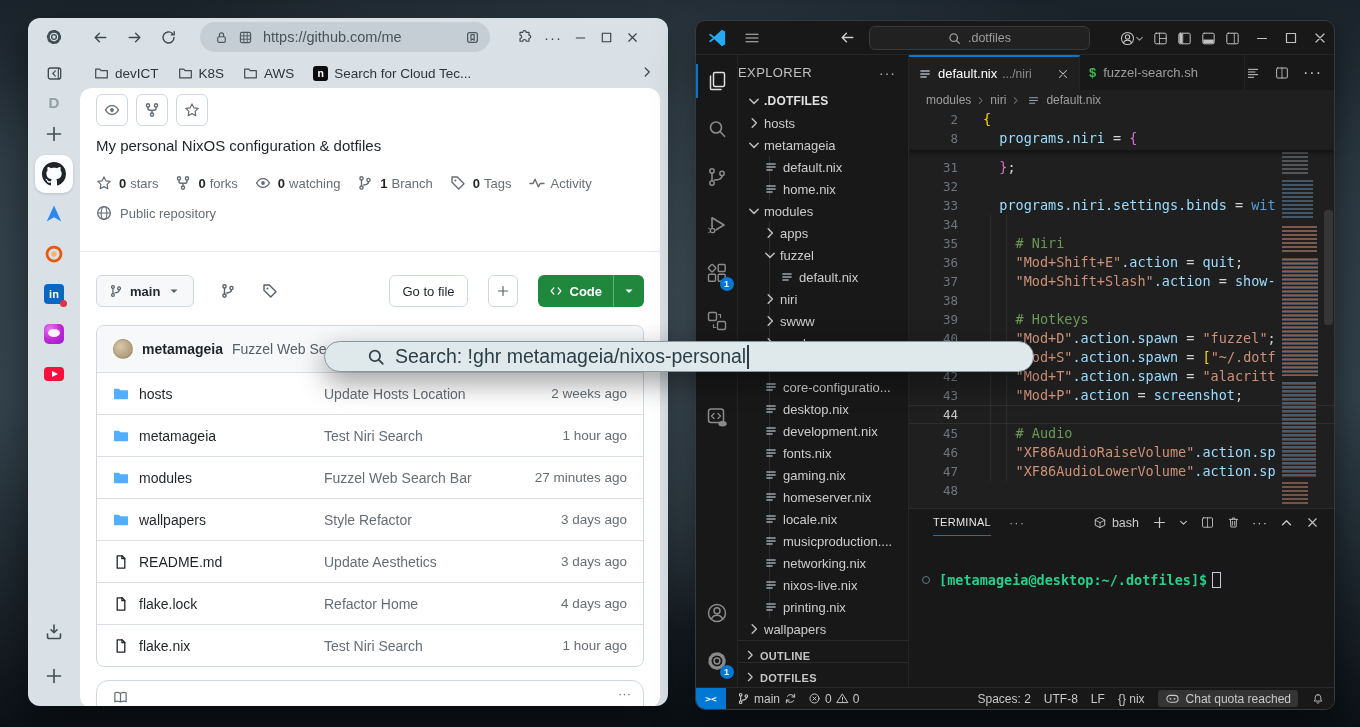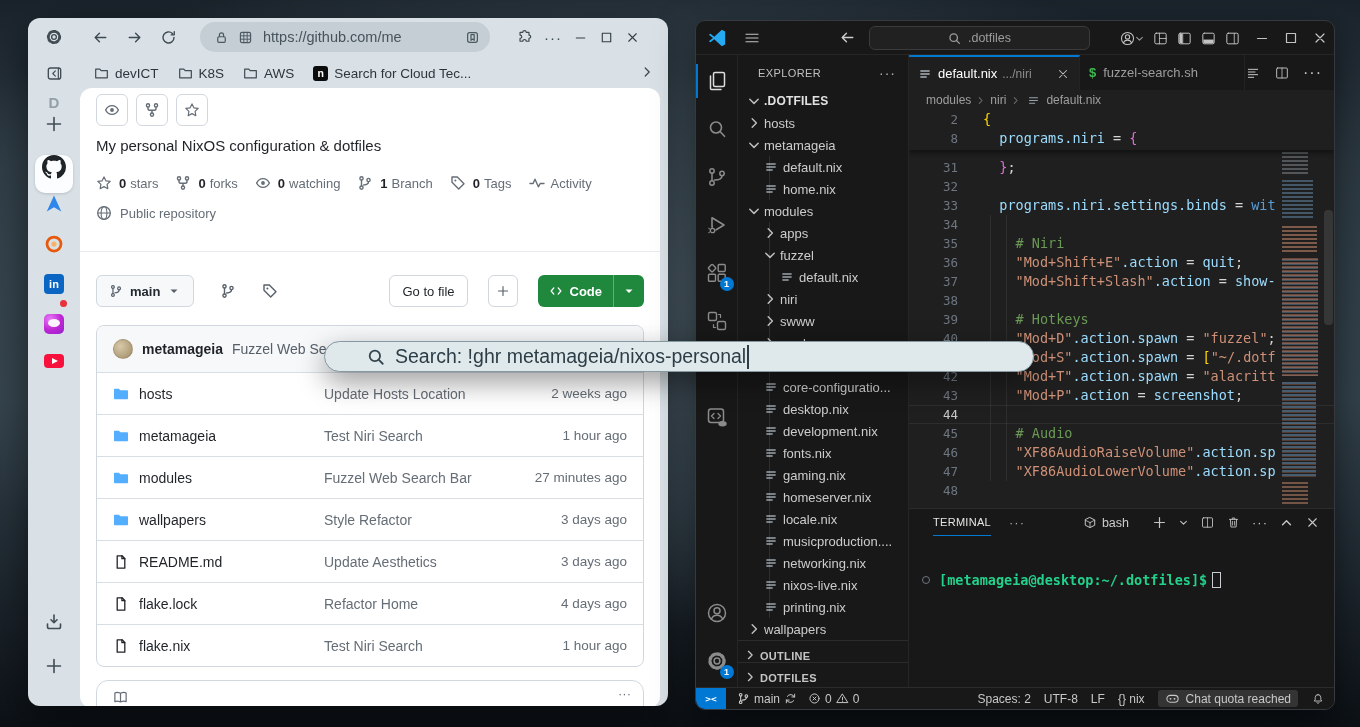--- a/index.html
+++ b/index.html
@@ -32,21 +32,21 @@
   .b-bookmarks{display:flex;align-items:center;padding-left:14px;gap:19px;font-size:13.5px;color:#2c363c;}
   .bm-item{display:inline-flex;align-items:center;gap:6px;}
   .bm-item .ic{width:15px;height:15px;color:#414d54;}
   .bm-fav{width:15px;height:15px;background:#0c0c0c;border-radius:3px;color:#fff;font-size:10.5px;font-weight:700;display:flex;align-items:center;justify-content:center;}
   .bm-chev{margin-left:auto;margin-right:14px;color:#414d54;}
   .bm-chev .ic{width:14px;height:14px;}
 
   
   .b-dock{display:flex;flex-direction:column;align-items:center;padding-top:0;height:100%;}
   .dock-d{height:24px;display:flex;align-items:center;color:#93a0a8;font-size:15px;font-weight:700;}
-  .dock-item{width:40px;height:40px;display:flex;justify-content:center;position:relative;}
+  .dock-item{width:40px;height:40px;display:flex;align-items:center;justify-content:center;position:relative;}
   .dock-item .ic{width:20px;height:20px;color:#414d54;}
   .dock-item.active{background:#fbfdfe;border-radius:10px;width:38px;height:38px;margin:1px 0;box-shadow:0 1px 3px rgba(0,0,0,.15);}
   .dock-item.active .ic{width:24px;height:24px;color:#1f2428;}
   .li-ic{width:20px;height:20px;background:#0a66c2;color:#fff;border-radius:4px;font-size:11px;font-weight:700;display:flex;align-items:center;justify-content:center;font-family:"Liberation Sans",sans-serif;}
   .dock-badge{position:absolute;right:7px;bottom:7px;width:7px;height:7px;border-radius:50%;background:#e8313f;}
   .chat-ic{width:20px;height:20px;border-radius:5px;background:radial-gradient(120% 120% at 30% 25%,#e879f9 0%,#c026d3 45%,#7e22ce 100%);position:relative;}
   .chat-ic::after{content:"";position:absolute;left:4px;top:5px;width:12px;height:8px;border-radius:50%;background:#fdf2ff;}
   .yt-ic{width:20px;height:14px;border-radius:4px;background:#f7113c;position:relative;}
   .yt-ic::after{content:"";position:absolute;left:8px;top:4px;border-left:6px solid #fff;border-top:3.5px solid transparent;border-bottom:3.5px solid transparent;}
   .dock-bottom{margin-top:auto;padding-bottom:10px;display:flex;flex-direction:column;gap:4px;}
@@ -115,21 +115,21 @@
   .abar{width:42px;flex:none;display:flex;flex-direction:column;align-items:center;border-right:1px solid #252525;padding-top:2px;}
   .aslot{width:42px;height:48px;display:flex;align-items:center;justify-content:center;position:relative;color:#8b8b8b;}
   .aslot .ic{width:24px;height:24px;}
   .aslot.on{color:#dedede;}
   .aslot.on::before{content:"";position:absolute;left:0;top:7px;bottom:7px;width:2px;background:#0078d4;}
   .abadge{position:absolute;right:4px;bottom:6px;min-width:14px;height:14px;border-radius:8px;background:#0078d4;color:#fff;font-size:9px;display:flex;align-items:center;justify-content:center;font-weight:700;}
   .abar .bottomgrp{margin-top:auto;padding-bottom:2px;}
 
   .sbar{width:171px;flex:none;border-right:1px solid #252525;display:flex;flex-direction:column;font-size:13px;}
   .sb-head{height:35px;flex:none;display:flex;align-items:center;}
-  .sb-head .ttl{margin-left:20px;font-size:11px;letter-spacing:.4px;color:#c0c0c0;}
+  .sb-head .ttl{font-size:13px;letter-spacing:.4px;color:#c0c0c0;}
   .sb-head .dots{margin-left:auto;margin-right:12px;color:#b2b2b2;font-size:14px;letter-spacing:1px;}
   .tree{position:relative;flex:none;}
   .trow{height:22px;display:flex;align-items:center;color:#cccccc;white-space:nowrap;}
   .trow .ic{flex:none;}
   .trow .chev{width:16px;height:16px;color:#bdbdbd;margin-right:2px;}
   .trow .fic{width:14px;height:14px;color:#99a2ab;margin-right:5px;}
   .trow.root{font-weight:700;font-size:12px;color:#e2e2e2;letter-spacing:.2px;}
   .trow.hidden-row{visibility:hidden;}
   .tguide{position:absolute;width:1px;background:rgba(255,255,255,.10);left:31px;}
   .sb-section{height:22px;border-top:1px solid #2b2b2b;display:flex;align-items:flex-end;font-size:11px;font-weight:700;color:#c5c5c5;letter-spacing:.3px;}
@@ -175,21 +175,21 @@
       repeating-linear-gradient(180deg,transparent 0 2px,rgba(185,116,87,.35) 2px 3px,transparent 3px 4px);}
   .mm .m6{top:368px;height:22px;width:26px;background:repeating-linear-gradient(180deg,rgba(201,138,107,.5) 0 2px,transparent 2px 4px);}
   .sb-slider{position:absolute;right:1px;top:100px;width:9px;height:115px;background:rgba(150,150,150,.2);border-radius:4px;z-index:4;}
 
   .panel{height:179px;flex:none;border-top:1px solid #2b2b2b;background:#181818;display:flex;flex-direction:column;}
   .phead{height:27px;flex:none;display:flex;align-items:center;}
   .ptab{margin-left:24px;font-size:11px;color:#e5e5e5;letter-spacing:.3px;height:100%;display:flex;align-items:center;border-bottom:1px solid #0078d4;}
   .phead .dots{margin-left:18px;color:#ababab;font-size:13px;letter-spacing:1px;}
   .pctl{margin-left:auto;margin-right:14px;display:flex;align-items:center;gap:11px;color:#c6c6c6;}
   .pctl .ic{width:15px;height:15px;}
-  .bashgrp{display:flex;align-items:center;gap:5px;font-size:12.5px;color:#cccccc;margin-right:12px;}
+  .bashgrp{display:flex;align-items:center;gap:5px;font-size:12.5px;color:#cccccc;margin-right:2px;}
   .bashgrp .ic{width:14px;height:14px;}
   .pbody{flex:1;position:relative;font-family:"DejaVu Sans Mono",monospace;}
   .prow{position:absolute;left:13px;top:36px;display:flex;align-items:center;}
   .pdeco{width:8px;height:8px;border:1px solid #6b7680;border-radius:50%;margin-right:9px;}
   .ptext{font-size:13.5px;font-weight:700;color:#23d18b;}
   .pcursor{width:9px;height:16px;border:1px solid #c7cdd3;margin-left:5px;}
 
   .statusbar{height:22px;flex:none;border-top:1px solid #2b2b2b;background:#181818;display:flex;align-items:center;font-size:12px;color:#c8c8c8;}
   .remote{width:30px;height:100%;background:#0078d4;color:#fff;display:flex;align-items:center;justify-content:center;font-size:9.5px;font-weight:700;font-family:"DejaVu Sans Mono",monospace;}
   .sitem{display:flex;align-items:center;gap:4px;margin-left:11px;}

